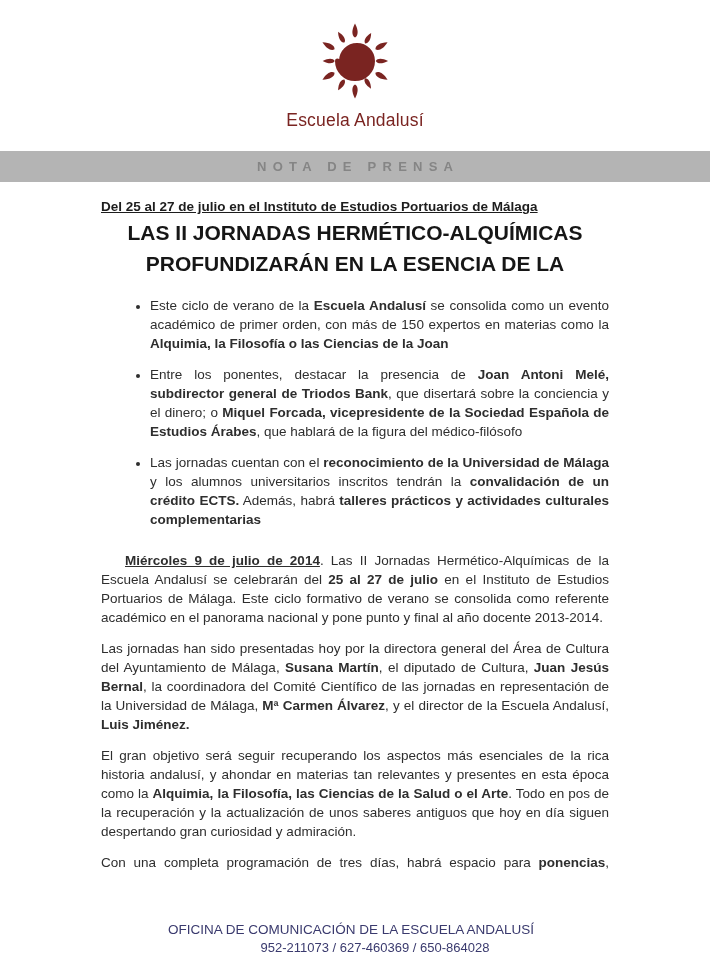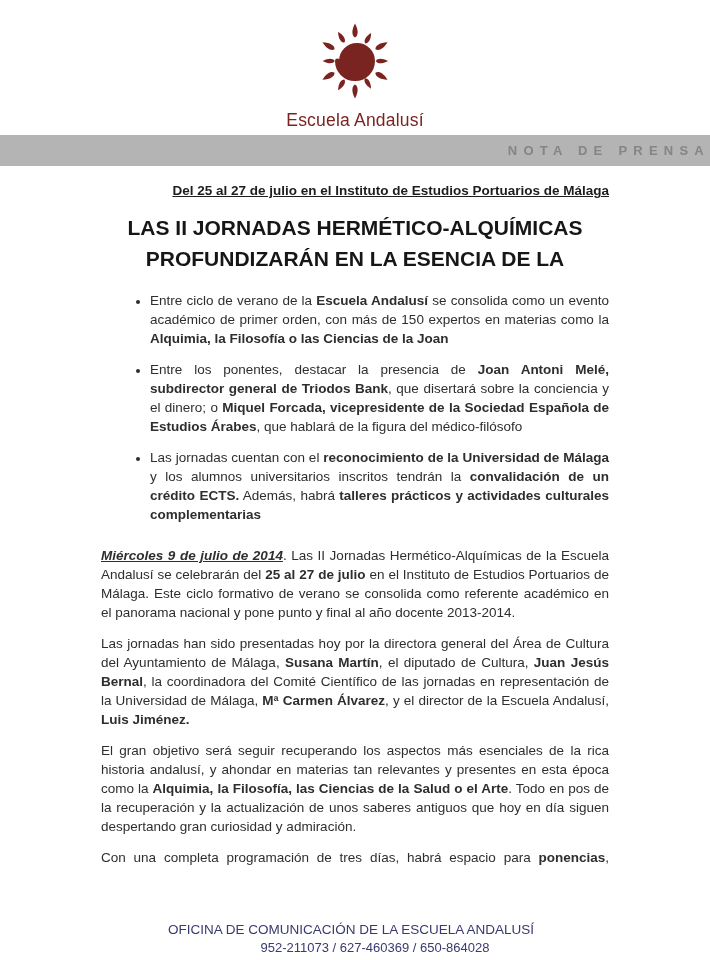--- a/index.html
+++ b/index.html
@@ -20,41 +20,41 @@
   }
   .logo-wrap{padding-top:13px;text-align:center;}
   .logo-svg{display:block;margin:0 auto;}
   .logo-name{
     margin-top:1px;
     font-size:17.5px;
     color:var(--brand);
     letter-spacing:.2px;
   }
   .banner{
-    margin-top:4px;
+    margin-top:20px;
     height:31px;
     background:var(--banner-bg);
-    display:flex;align-items:center;justify-content:flex-end;
+    display:flex;align-items:center;justify-content:center;
   }
   .banner-label{
     font-size:13px;font-weight:700;
     letter-spacing:.48em;
     color:var(--banner-text);
     padding-left:.48em; 
   }
   .content{padding:0 101px;}
   .headline{
     margin-top:17px;
-    text-align:right;
+    text-align:left;
     font-size:13.5px;font-weight:700;
     text-decoration:underline;
     color:#1d1d1d;
   }
   .doc-title{
-    margin-top:14px;
+    margin-top:3px;
     text-align:center;
     font-weight:700;
     font-size:21px;
     line-height:31px;
     color:#161616;
   }
   .bullet-list{
     margin-top:17px;
     list-style:disc outside;
     padding-left:49px;
@@ -68,21 +68,21 @@
   .bullet-list li::marker{font-size:12px;}
   .body-copy{margin-top:22px;}
   .body-copy p{
     font-size:13.5px;
     line-height:19px;
     text-align:justify;
     margin-bottom:12px;
   }
   .body-copy p.clip-line{height:19px;overflow:hidden;margin-bottom:0;}
   .b{font-weight:700;}
-  .i{font-style:italic;}
+  .i{margin-left:24px;}
   .u{text-decoration:underline;}
   .footer{
     position:absolute;left:0;right:8px;bottom:4px;
     background:#fff;
     text-align:center;
     color:var(--footer-navy);
     padding-top:3px;
   }
   .footer-line1{font-size:13.5px;line-height:18px;}
   .footer-line2{font-size:13px;line-height:17px;padding-left:48px;}
@@ -120,21 +120,21 @@
 
 <main class="content">
   <div class="headline">Del 25 al 27 de julio en el Instituto de Estudios Portuarios de Málaga</div>
 
   <h1 class="doc-title">
     <div>LAS II JORNADAS HERMÉTICO-ALQUÍMICAS</div>
     <div>PROFUNDIZARÁN EN LA ESENCIA DE LA</div>
   </h1>
 
   <ul class="bullet-list">
-    <li><span>Entre ciclo de verano de la </span><span class="b">Escuela Andalusí</span><span> se consolida como un evento académico de primer orden, con más de 150 expertos en materias como la </span><span class="b">Alquimia, la Filosofía o las Ciencias de la Joan</span></li>
+    <li><span>Este ciclo de verano de la </span><span class="b">Escuela Andalusí</span><span> se consolida como un evento académico de primer orden, con más de 150 expertos en materias como la </span><span class="b">Alquimia, la Filosofía o las Ciencias de la Joan</span></li>
     <li><span>Entre los ponentes, destacar la presencia de </span><span class="b">Joan Antoni Melé, subdirector general de Triodos Bank</span><span>, que disertará sobre la conciencia y el dinero; o </span><span class="b">Miquel Forcada, vicepresidente de la Sociedad Española de Estudios Árabes</span><span>, que hablará de la figura del médico-filósofo</span></li>
     <li><span>Las jornadas cuentan con el </span><span class="b">reconocimiento de la Universidad de Málaga</span><span> y los alumnos universitarios inscritos tendrán la </span><span class="b">convalidación de un crédito ECTS.</span><span> Además, habrá </span><span class="b">talleres prácticos y actividades culturales complementarias</span></li>
   </ul>
 
   <div class="body-copy">
     <p><span class="b i u">Miércoles 9 de julio de 2014</span><span>. Las II Jornadas Hermético-Alquímicas de la Escuela Andalusí se celebrarán del </span><span class="b">25 al 27 de julio</span><span> en el Instituto de Estudios Portuarios de Málaga. Este ciclo formativo de verano se consolida como referente académico en el panorama nacional y pone punto y final al año docente 2013-2014.</span></p>
     <p><span>Las jornadas han sido presentadas hoy por la directora general del Área de Cultura del Ayuntamiento de Málaga, </span><span class="b">Susana Martín</span><span>, el diputado de Cultura, </span><span class="b">Juan Jesús Bernal</span><span>, la coordinadora del Comité Científico de las jornadas en representación de la Universidad de Málaga, </span><span class="b">Mª Carmen Álvarez</span><span>, y el director de la Escuela Andalusí, </span><span class="b">Luis Jiménez.</span></p>
     <p><span>El gran objetivo será seguir recuperando los aspectos más esenciales de la rica historia andalusí, y ahondar en materias tan relevantes y presentes en esta época como la </span><span class="b">Alquimia, la Filosofía, las Ciencias de la Salud o el Arte</span><span>. Todo en pos de la recuperación y la actualización de unos saberes antiguos que hoy en día siguen despertando gran curiosidad y admiración.</span></p>
     <p class="clip-line"><span>Con una completa programación de tres días, habrá espacio para </span><span class="b">ponencias</span><span>, charlas</span></p>
   </div>

